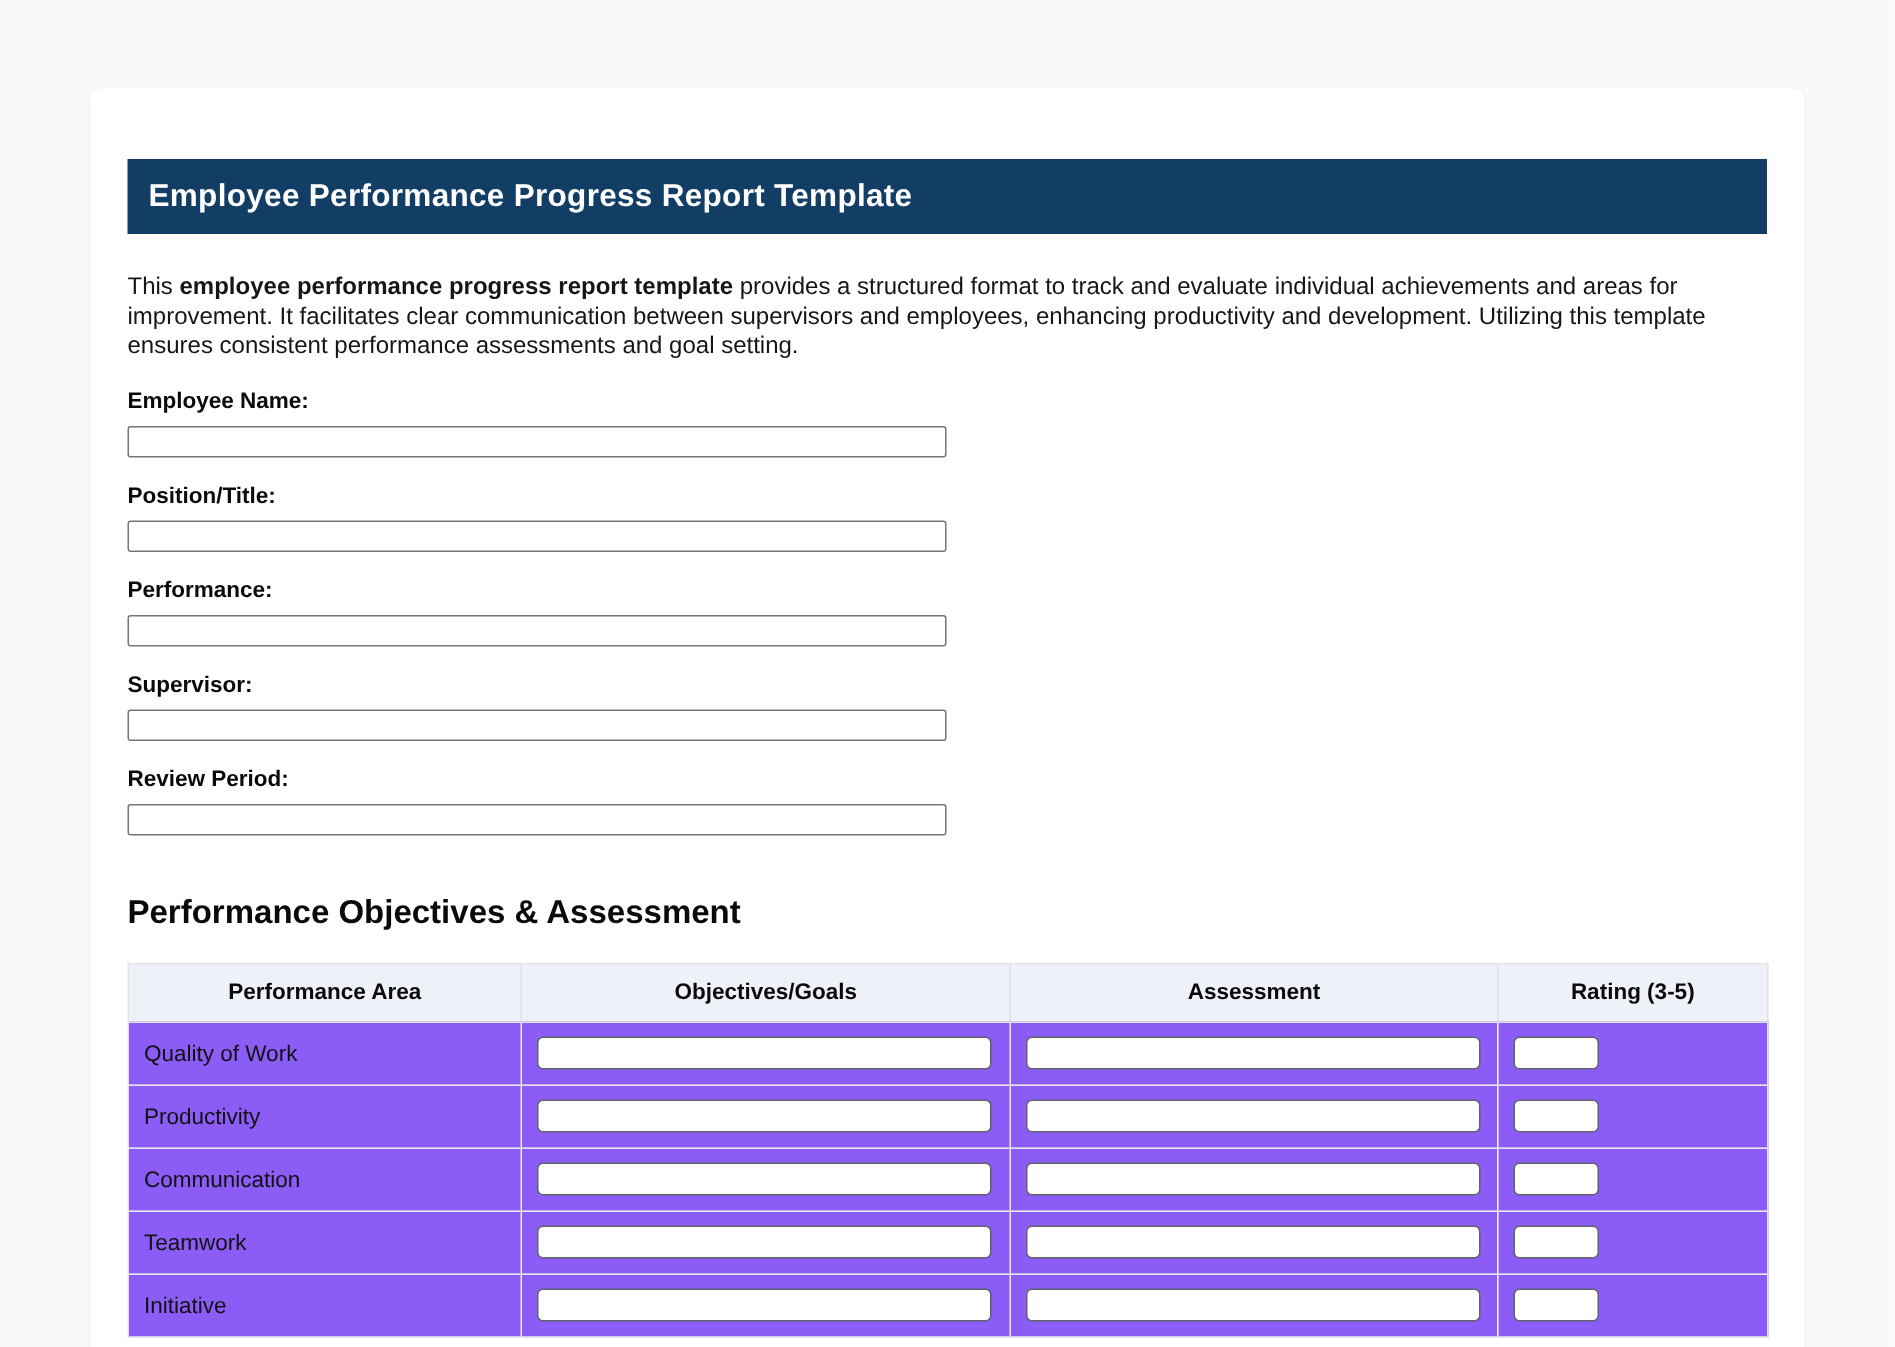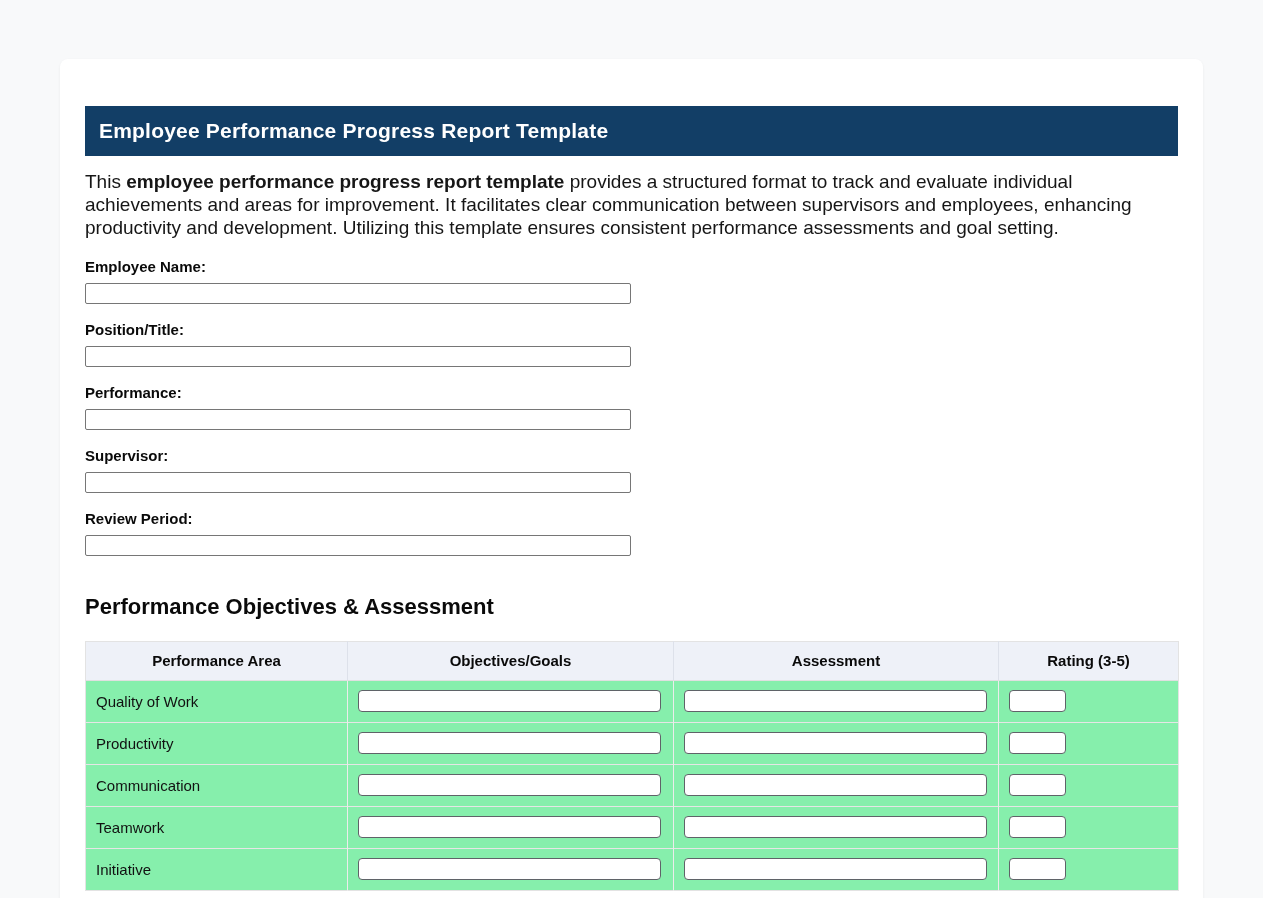--- a/index.html
+++ b/index.html
@@ -27,22 +27,22 @@
     align-items: center;
     padding: 0 14px;
   }
   .title-bar h1 {
     color: #ffffff;
     font-size: 21px;
     font-weight: bold;
     letter-spacing: 0.2px;
   }
   .intro {
-    margin-top: 14px;
-    font-size: 19px;
+    margin-top: 26px;
+    font-size: 16px;
     line-height: 1.22;
     color: #161616;
     margin-bottom: 18px;
   }
   .field-group { margin-bottom: 17px; }
   .field-group label {
     display: block;
     font-size: 15px;
     font-weight: bold;
     color: #0a0a0a;
@@ -81,21 +81,21 @@
     font-weight: bold;
     color: #0a0a0a;
     text-align: center;
     vertical-align: middle;
     border-left: 1px solid #dde1ea;
     border-bottom: 1px solid #e0e0e0;
   }
   table.assessment thead th:first-child { border-left: none; }
   table.assessment tbody td {
     height: 42px;
-    background: #86efac;
+    background: #8b5cf6;
     vertical-align: middle;
     border-top: 1px solid #e6e6e6;
     border-left: 1px solid #ececec;
     font-size: 15px;
     color: #111;
   }
   table.assessment tbody td:first-child { border-left: none; padding-left: 10px; }
   td.input-cell input {
     margin-left: 10px;
     height: 22px;

